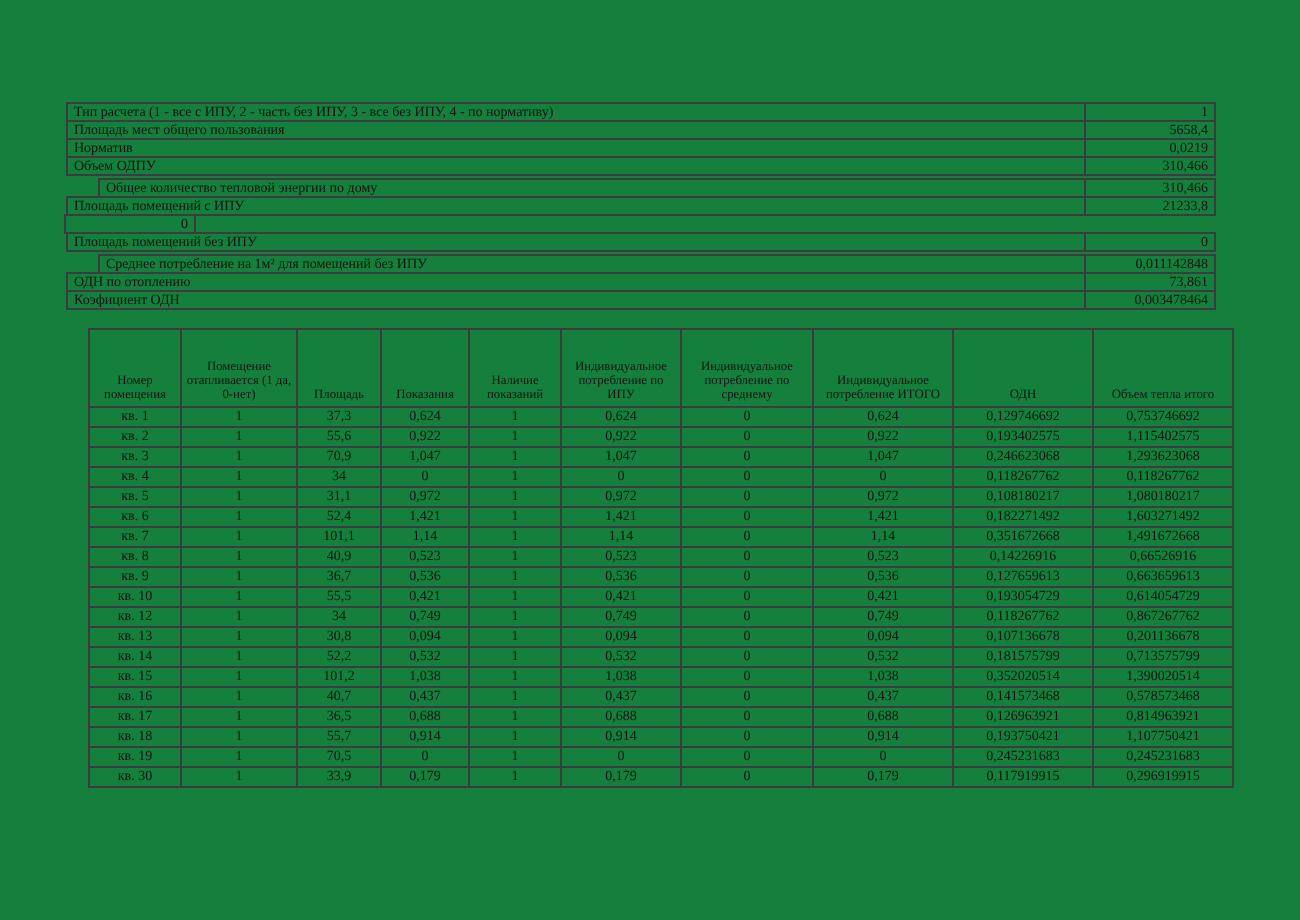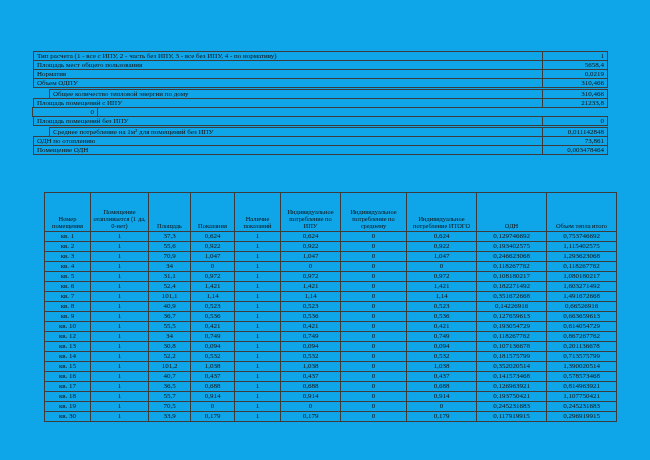--- a/index.html
+++ b/index.html
@@ -1,19 +1,19 @@
 <!DOCTYPE html>
 <html><head>
 <meta charset="utf-8">
 <style>
   html,body{margin:0;padding:0;background:#e8e8e8;}
   .page{
     position:relative;
     width:650px;height:460px;
-    background:#0ea5e9;
+    background:#15803d;
     font-family:"Liberation Serif","DejaVu Serif",serif;
     color:#111;
     overflow:hidden;
   }
   
   .summary{
     position:absolute;left:33px;top:52px;width:575px;
     font-size:7px;line-height:9px;
   }
   .srow{
@@ -26,21 +26,21 @@
     border:1px solid #3c3c3c;
     box-sizing:border-box;
     height:10px;
     overflow:hidden;
     white-space:nowrap;
     display:flex;align-items:center;
   }
   .slabel{flex:1 1 auto;padding:0 3px;}
   .svalue{width:66px;margin-left:-1px;justify-content:flex-end;padding:0 3px;}
   
-  .apts-wrap{position:absolute;left:44px;top:192px;}
+  .apts-wrap{position:absolute;left:44px;top:164px;}
   table.apts{
     border-collapse:collapse;
     table-layout:fixed;
     width:572px;
     font-size:7px;
   }
   table.apts th,table.apts td{
     border:1px solid #3c3c3c;
     overflow:hidden;
     padding:0;
@@ -101,21 +101,21 @@
       </div>
       <div class="srow group-start">
         <div class="scell slabel">Среднее потребление на 1м² для помещений без ИПУ</div>
         <div class="scell svalue">0,011142848</div>
       </div>
       <div class="srow">
         <div class="scell slabel">ОДН по отоплению</div>
         <div class="scell svalue">73,861</div>
       </div>
       <div class="srow">
-        <div class="scell slabel">Помещение ОДН</div>
+        <div class="scell slabel">Коэфициент ОДН</div>
         <div class="scell svalue">0,003478464</div>
       </div>
     </div>
 
   <div class="apts-wrap">
     <table class="apts">
       <colgroup>
         <col style="width:46px">
           <col style="width:58px">
           <col style="width:42px">

